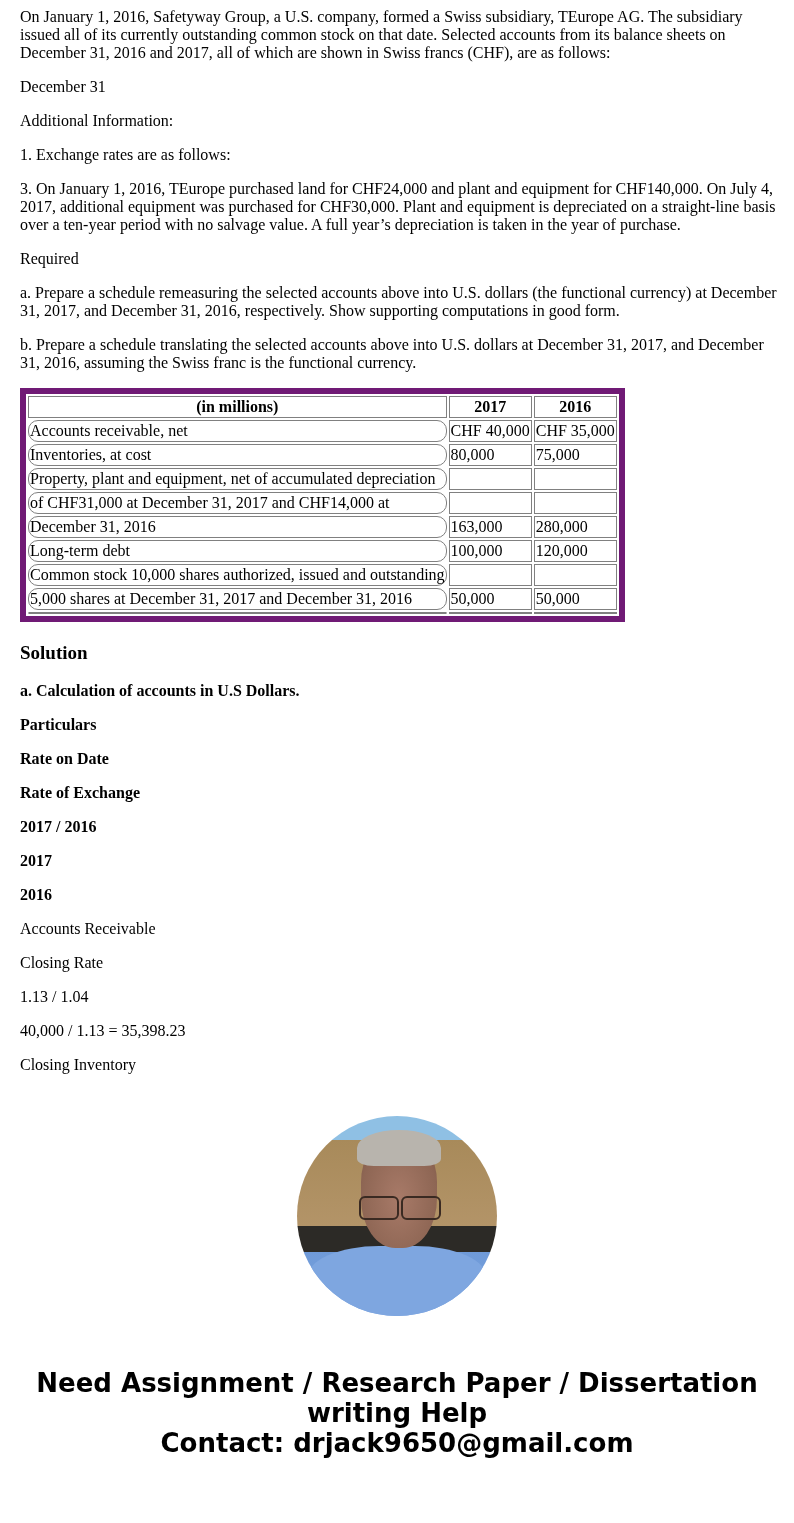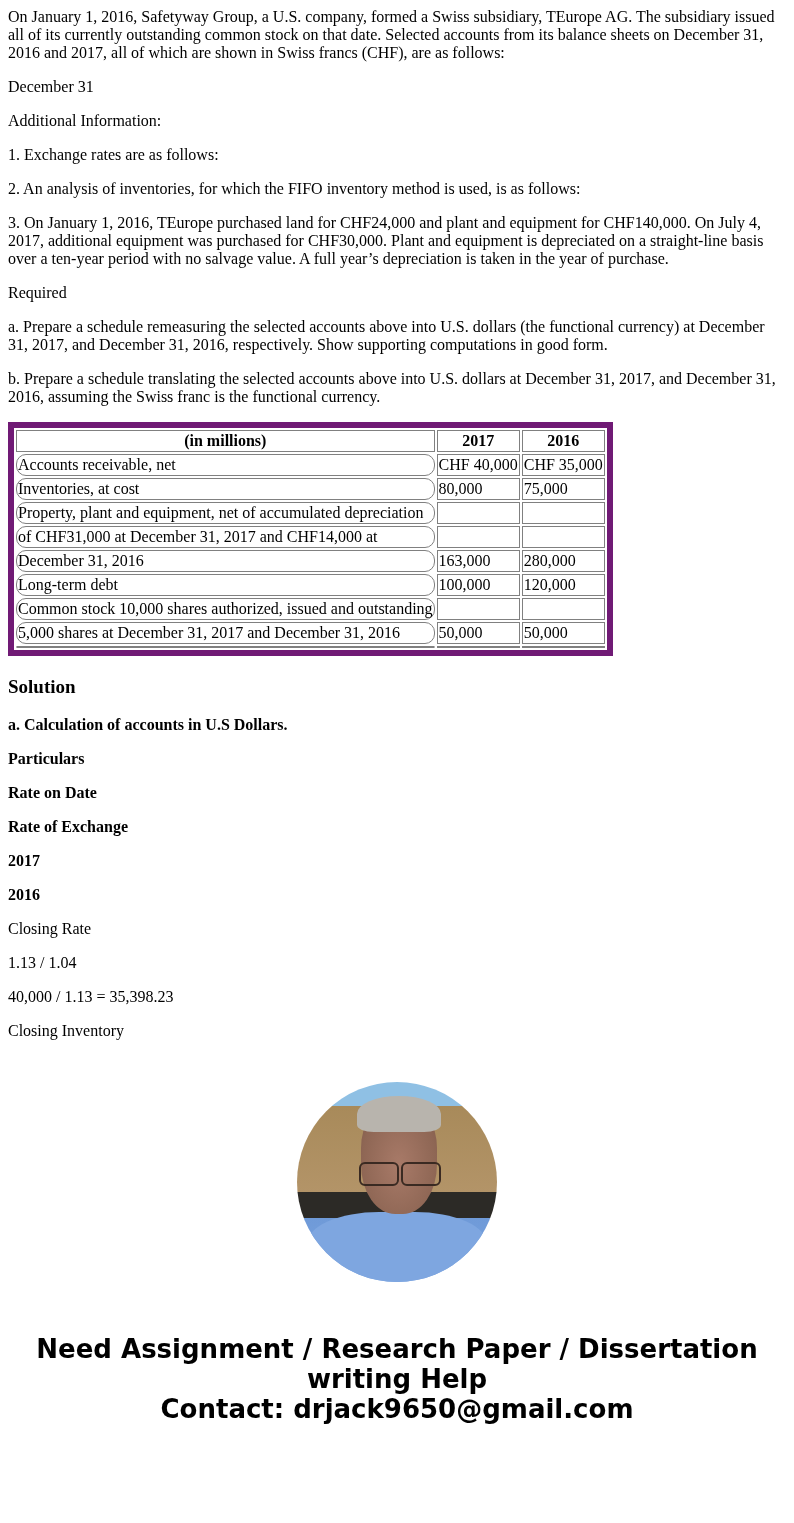--- a/index.html
+++ b/index.html
@@ -4,21 +4,21 @@
 <style>
   html, body { margin: 0; padding: 0; background: #ffffff; }
   body {
     width: 794px;
     min-height: 1523px;
     font-family: "Liberation Serif", "DejaVu Serif", serif;
     font-size: 16px;
     line-height: 18px;
     color: #000;
   }
-  .content { padding: 8px 8px 0 8px; }
+  .content { padding: 8px 8px 0 20px; }
   p { margin: 0 0 16px 0; }
   table.acct {
     border: 6px solid #701a75;
     border-spacing: 2px;
     border-collapse: separate;
     margin: 0 0 0 0;
     font-size: 16px;
     line-height: 18px;
   }
   table.acct td, table.acct th {
@@ -75,21 +75,20 @@
   }
 </style>
 </head>
 <body>
 
 <div class="content">
   <p>On January 1, 2016, Safetyway Group, a U.S. company, formed a Swiss subsidiary, TEurope AG. The subsidiary issued all of its currently outstanding common stock on that date. Selected accounts from its balance sheets on December 31, 2016 and 2017, all of which are shown in Swiss francs (CHF), are as follows:</p>
   <p>December 31</p>
   <p>Additional Information:</p>
   <p>1. Exchange rates are as follows:</p>
-  <p>2. An analysis of inventories, for which the FIFO inventory method is used, is as follows:</p>
   <p>3. On January 1, 2016, TEurope purchased land for CHF24,000 and plant and equipment for CHF140,000. On July 4, 2017, additional equipment was purchased for CHF30,000. Plant and equipment is depreciated on a straight-line basis over a ten-year period with no salvage value. A full year’s depreciation is taken in the year of purchase.</p>
   <p>Required</p>
   <p>a. Prepare a schedule remeasuring the selected accounts above into U.S. dollars (the functional currency) at December 31, 2017, and December 31, 2016, respectively. Show supporting computations in good form.</p>
   <p>b. Prepare a schedule translating the selected accounts above into U.S. dollars at December 31, 2017, and December 31, 2016, assuming the Swiss franc is the functional currency.</p>
 
   <table class="acct">
     <tbody>
         <tr>
       <th class="c1">(in millions)</th>
       <th class="c2">2017</th>
@@ -141,22 +140,24 @@
       <td class="c3"></td>
     </tr>
   </tbody>
     </table>
 
   <h3>Solution</h3>
   <p class="bold">a. Calculation of accounts in U.S Dollars.</p>
   <p class="bold">Particulars</p>
   <p class="bold">Rate on Date</p>
   <p class="bold">Rate of Exchange</p>
+  <p class="bold">2017 / 2016</p>
   <p class="bold">2017</p>
   <p class="bold">2016</p>
+  <p>Accounts Receivable</p>
   <p>Closing Rate</p>
   <p>1.13 / 1.04</p>
   <p>40,000 / 1.13 = 35,398.23</p>
   <p>Closing Inventory</p>
 </div>
 
 <div class="avatar-wrap">
   <div class="avatar">
     <div class="shirt"></div>
     <div class="face"></div>

